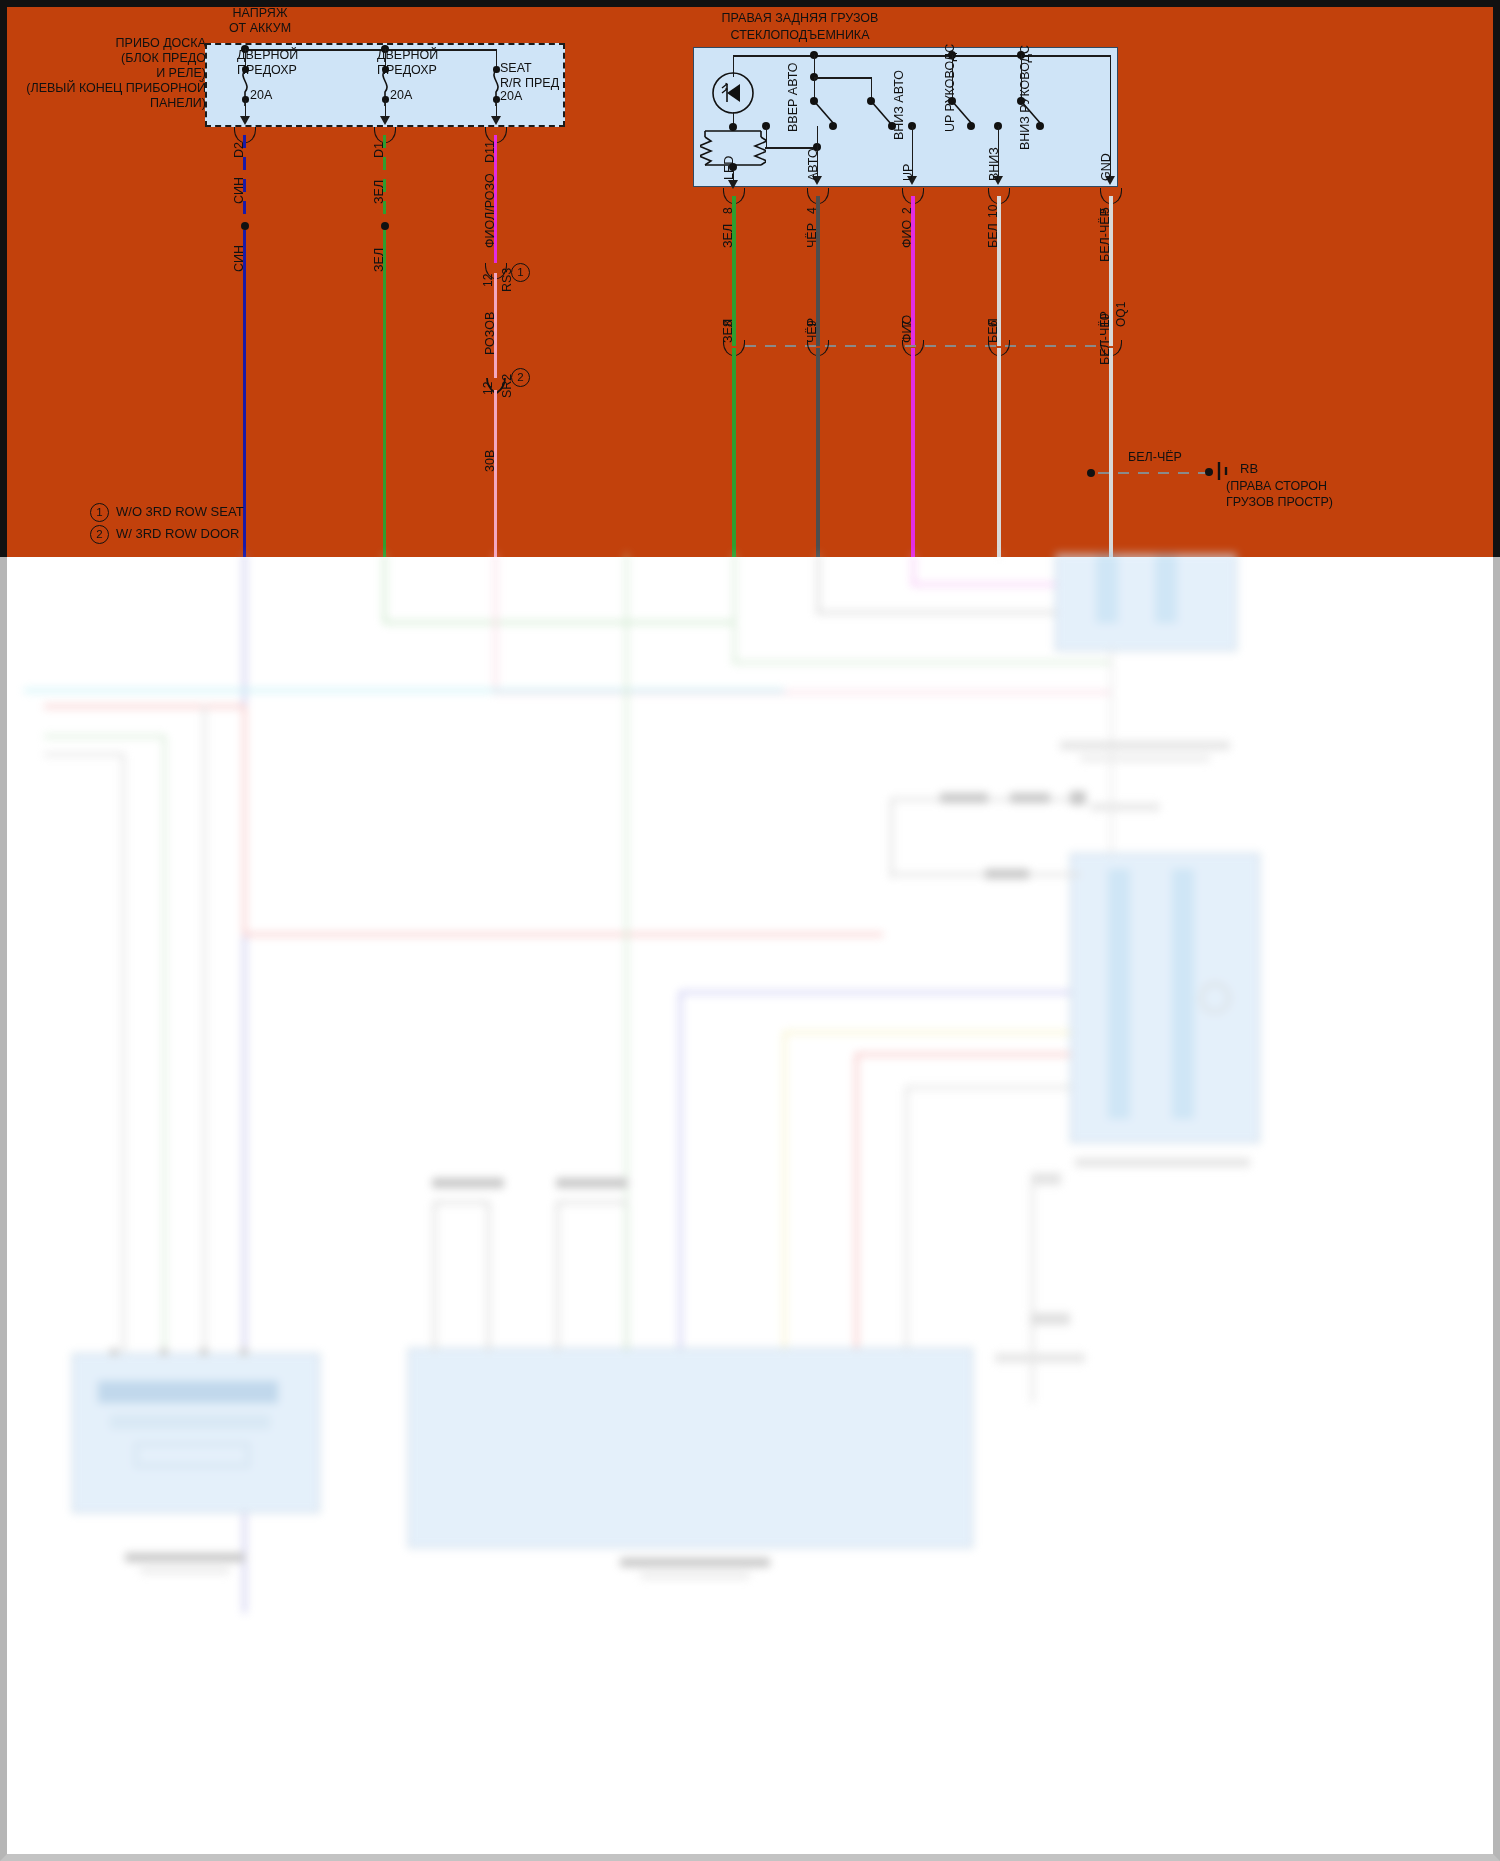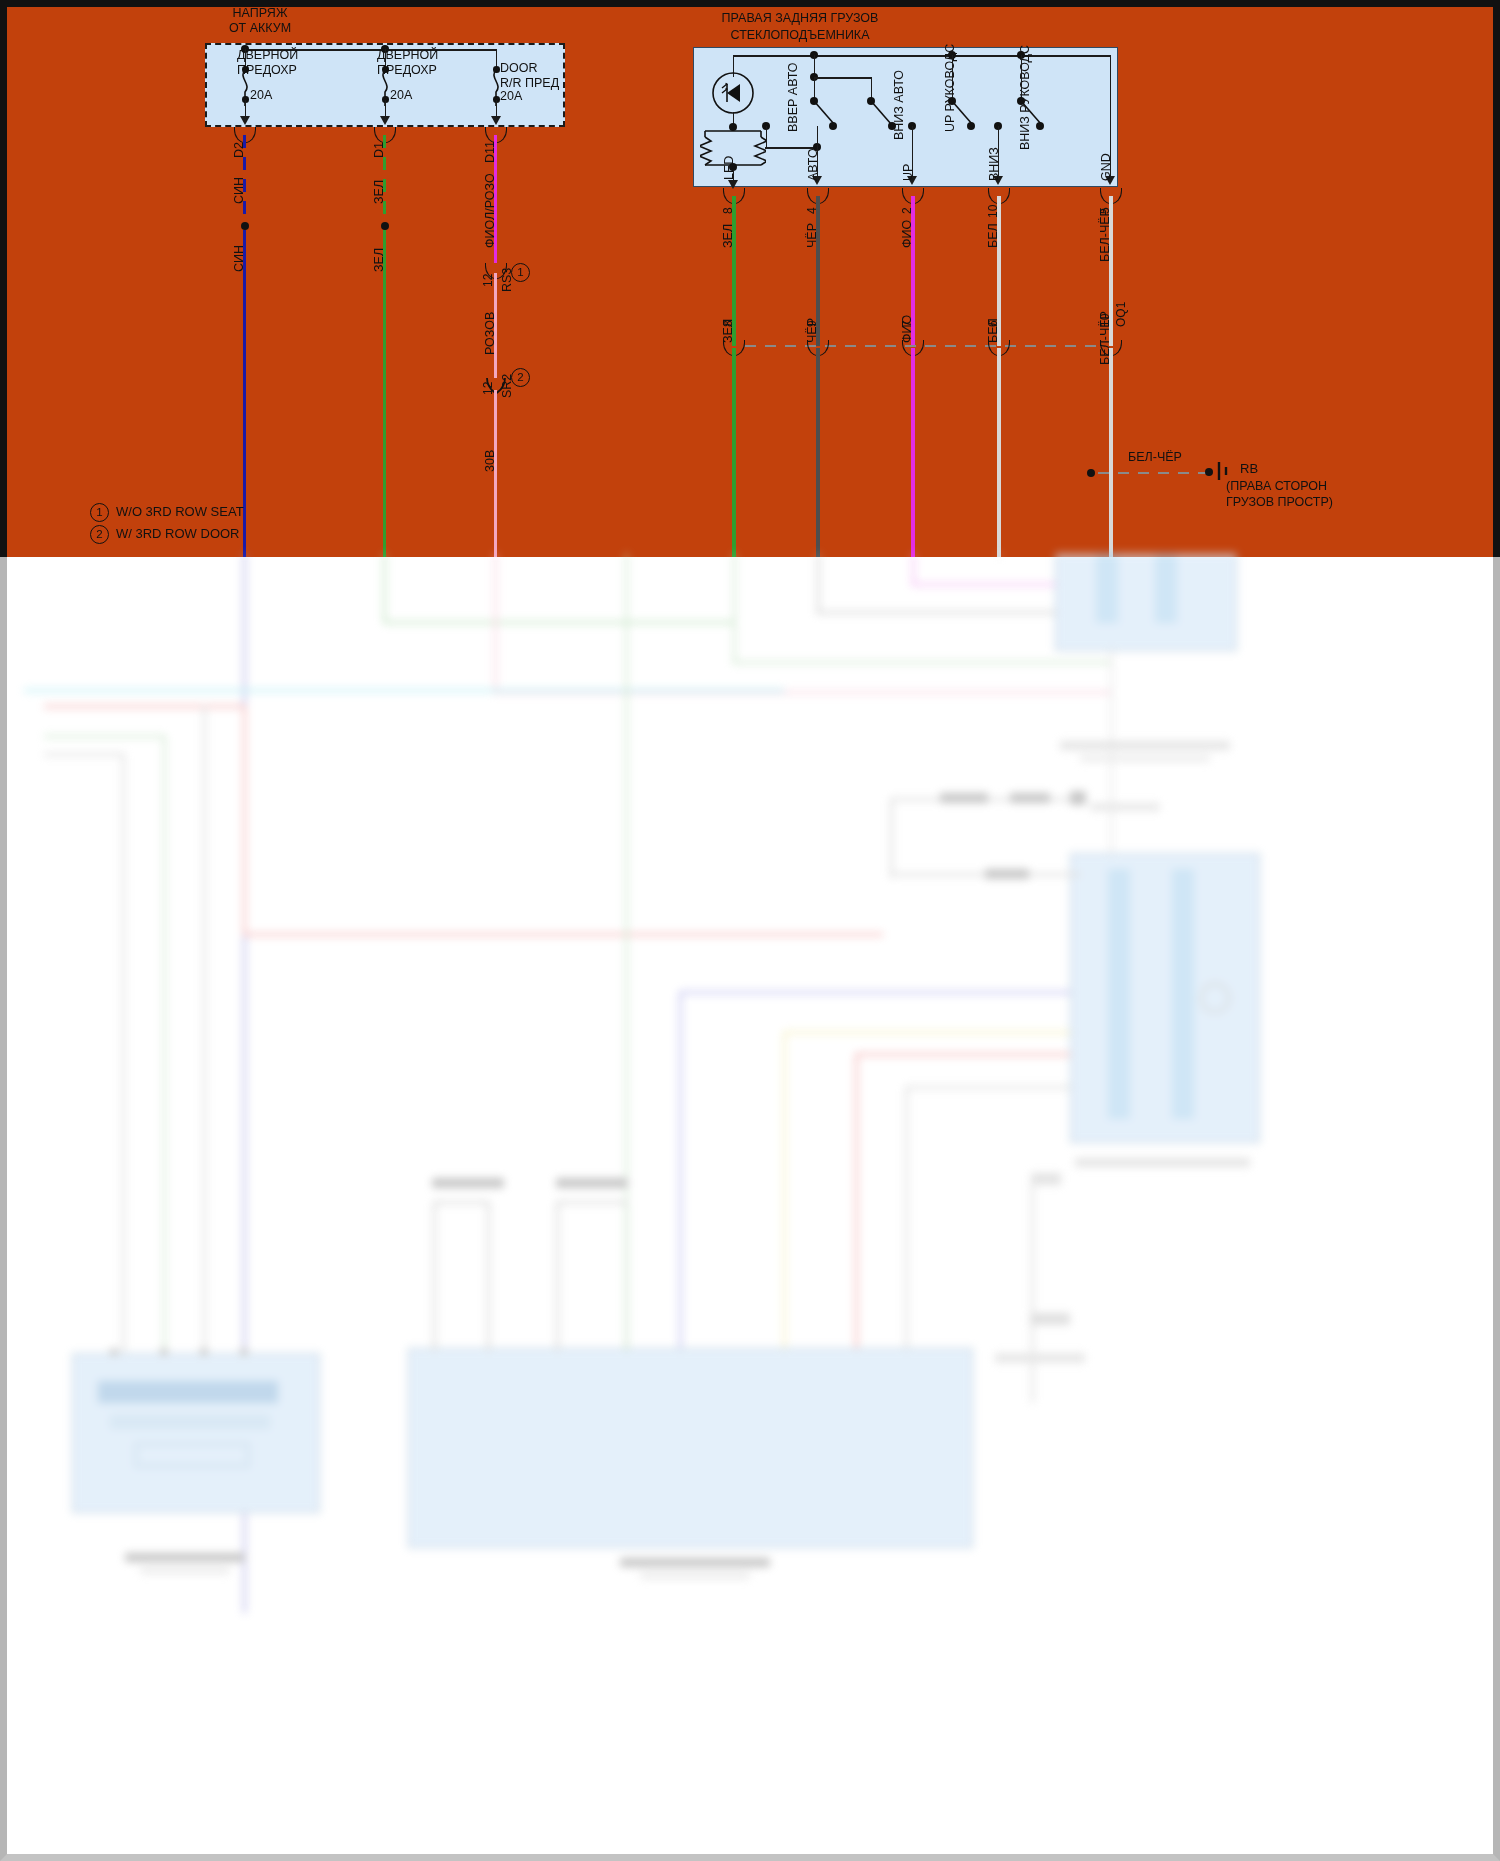--- a/index.html
+++ b/index.html
@@ -73,20 +73,25 @@
 </head>
 <body>
 
 <div id="page">
 
   <div id="sharp">
 
     <div class="txt c" style="left:180px;top:6px;width:160px;">НАПРЯЖ
 ОТ АККУМ</div>
 
+    <div class="txt r" style="left:10px;top:36px;width:196px;">ПРИБО ДОСКА
+(БЛОК ПРЕДО
+И РЕЛЕ)
+(ЛЕВЫЙ КОНЕЦ ПРИБОРНОЙ
+ПАНЕЛИ)</div>
 
     <div class="fusebox" style="left:205px;top:43px;width:360px;height:84px;"></div>
 
     <div class="hline" style="left:245px;top:49px;width:252px;"></div>
     <div class="dot" style="left:241px;top:45px;"></div>
     <div class="dot" style="left:381px;top:45px;"></div>
 
     <div class="vline" style="left:244.5px;top:49px;height:20px;"></div>
     <div class="dot sm" style="left:242px;top:66px;"></div>
     <svg class="fuse" style="left:237px;top:70px;" viewBox="0 0 16 36">
@@ -113,21 +118,21 @@
 
     <div class="hline" style="left:495px;top:49px;width:2px;"></div>
     <div class="vline" style="left:495.5px;top:49px;height:20px;"></div>
     <div class="dot sm" style="left:493px;top:66px;"></div>
     <svg class="fuse" style="left:488px;top:70px;" viewBox="0 0 16 36">
       <path d="M8 0 C1 8, 15 14, 8 22 L8 36" fill="none" stroke="#111" stroke-width="1.6"></path>
     </svg>
     <div class="dot sm" style="left:493px;top:96px;"></div>
     <div class="vline" style="left:495.5px;top:100px;height:20px;"></div>
     <div class="arrowdn" style="left:491px;top:116px;"></div>
-    <div class="txt" style="left:500px;top:61px;width:110px;">DOOR
+    <div class="txt" style="left:500px;top:61px;width:110px;">SEAT
 R/R ПРЕД</div>
     <div class="txt" style="left:500px;top:89px;">20A</div>
 
     <div class="conn" style="left:234px;top:127px;"></div>
     <div class="conn" style="left:374px;top:127px;"></div>
     <div class="conn" style="left:485px;top:127px;"></div>
 
     <div class="vtxt" style="left:232px;top:158px;">D2</div>
     <div class="vtxt" style="left:372px;top:158px;">D1</div>
     <div class="vtxt" style="left:483px;top:163px;">D11</div>

